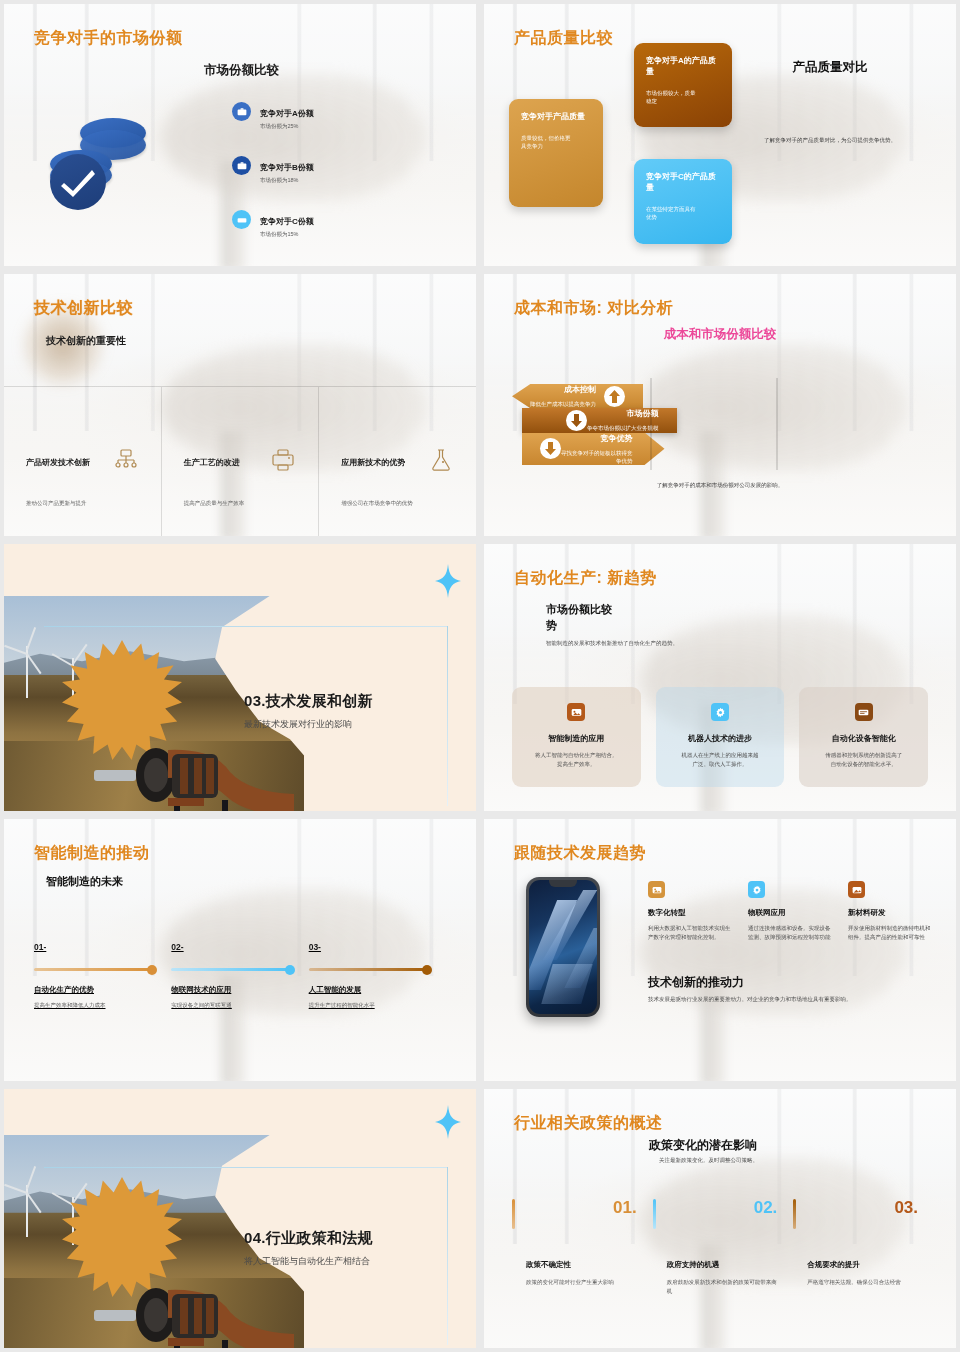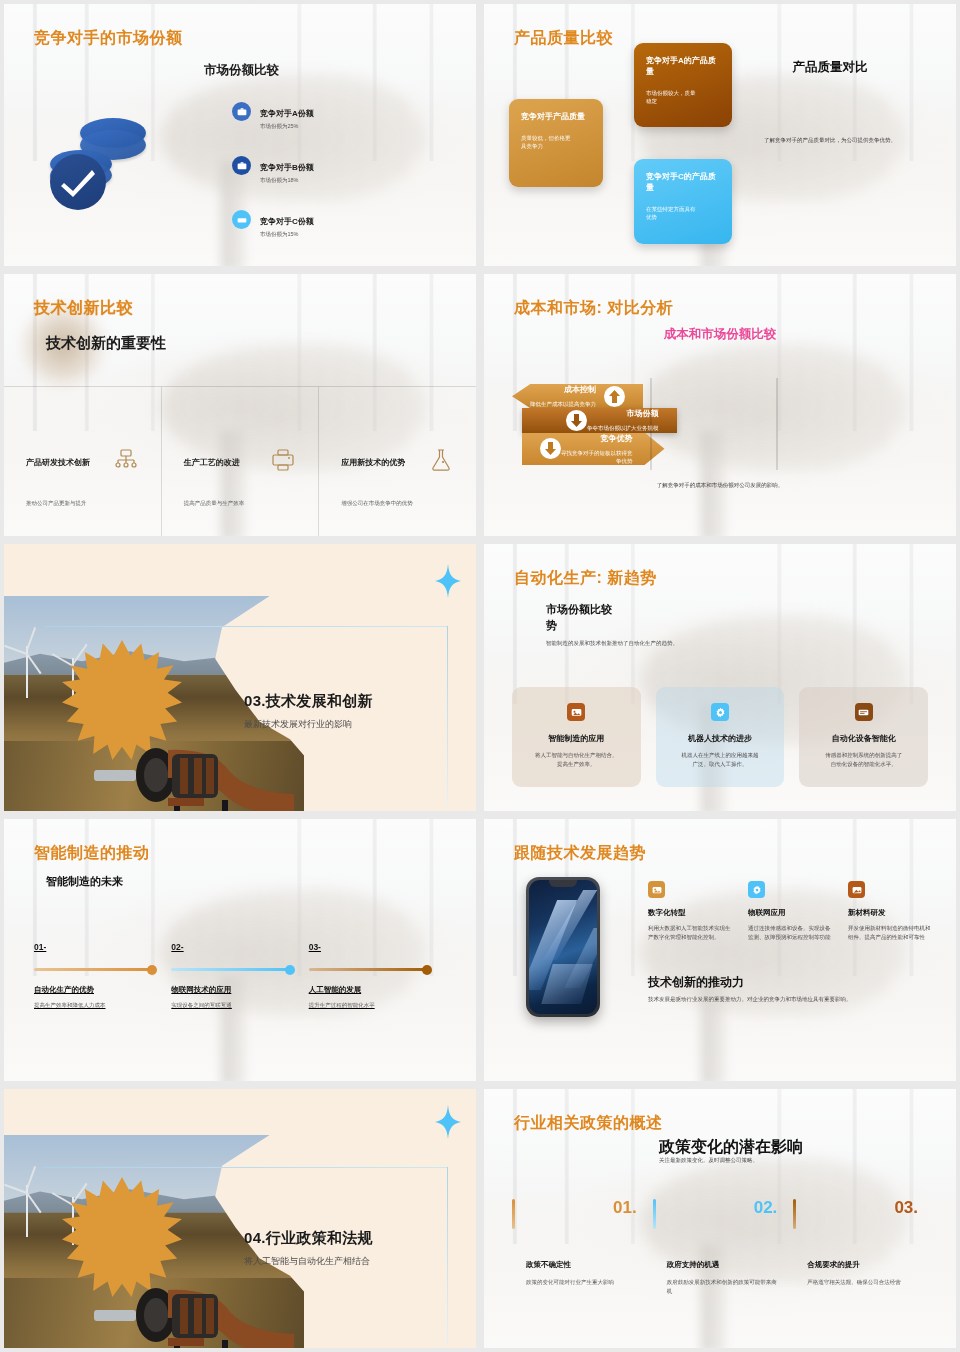--- a/index.html
+++ b/index.html
@@ -215,21 +215,21 @@
   .tr-row { position:absolute; left:164px; right:22px; top:62px; display:flex; gap:14px; z-index:6; }
   .tr-col { flex:1; }
   .tr-ic { width:17px; height:17px; border-radius:4px; margin-bottom:10px;
     display:flex; align-items:center; justify-content:center; }
   .tr-t { font-size:7.5px; font-weight:bold; color:#141414; }
   .tr-d { font-size:5.5px; color:#4e4e4e; margin-top:6px; line-height:1.65; }
   .tr-big { position:absolute; left:164px; top:155px; font-size:12px; font-weight:bold; color:#141414; z-index:6; }
   .tr-sub { position:absolute; left:164px; right:22px; top:177px; font-size:5.5px; color:#4a4a4a; z-index:6; }
 
   
-  .po-h { position:absolute; left:175px; top:48px; font-size:16px; font-weight:bold; color:#141414; z-index:6; }
+  .po-h { position:absolute; left:165px; top:48px; font-size:12px; font-weight:bold; color:#141414; z-index:6; }
   .po-p { position:absolute; left:175px; top:68px; font-size:5.5px; color:#4a4a4a; z-index:6; }
   .po-row { position:absolute; left:28px; right:28px; top:110px; display:flex; gap:6px; z-index:6; }
   .po-col { flex:1; position:relative; padding:0 10px 0 14px; }
   .po-bar { position:absolute; left:0; top:0; width:3px; height:30px; border-radius:2px; }
   .po-n { text-align:right; font-size:17px; font-weight:bold; line-height:1; }
   .po-t { font-size:7.5px; font-weight:bold; color:#141414; margin-top:44px; }
   .po-d { font-size:5.5px; color:#555; margin-top:8px; line-height:1.6; }
 </style>
 </head>
 <body>
@@ -301,21 +301,21 @@
         <div class="stand"></div>
       </div>
     <div class="sec-title">产品质量比较</div>
 
     <div class="pq-card" style="left:150px;top:39px;width:98px;height:84px;background:linear-gradient(160deg,#b8690b,#8a4205);">
       <div class="t">竞争对手A的产品质量</div>
       <div class="d" style="white-space:pre-line">市场份额较大，质量
 稳定</div>
     </div>
 
-    <div class="pq-card" style="left:25px;top:95px;width:94px;height:88px;background:linear-gradient(160deg,#dda44f,#c4862c);">
+    <div class="pq-card" style="left:25px;top:95px;width:94px;height:108px;background:linear-gradient(160deg,#dda44f,#c4862c);">
       <div class="t">竞争对手产品质量</div>
       <div class="d" style="white-space:pre-line">质量较低，但价格更
 具竞争力</div>
     </div>
 
     <div class="pq-card" style="left:150px;top:155px;width:98px;height:85px;background:linear-gradient(160deg,#62cbf8,#37b6ef);">
       <div class="t">竞争对手C的产品质量</div>
       <div class="d" style="white-space:pre-line">在某些特定方面具有
 优势</div>
     </div>
@@ -325,21 +325,21 @@
       <div class="p">了解竞争对手的产品质量对比，为公司提供竞争优势。</div>
     </div>
   </div>
 
   <div class="slide">
     <div class="bg">
         <div class="stand"></div>
       </div>
     <div class="blob"></div>
     <div class="sec-title blurshadow">技术创新比较</div>
-    <div class="head2" style="left:42px;top:60px;font-size:15px;">技术创新的重要性</div>
+    <div class="head2" style="left:42px;top:60px;font-size:10px;">技术创新的重要性</div>
     <div class="ti-divider"></div>
 
     <div class="ti-cols">
       <div class="ti-col">
         <div class="ti-head">
           <span class="t">产品研发技术创新</span>
           <span class="ic">
             <svg width="26" height="26" viewBox="0 0 26 26" fill="none" stroke="#b08a52" stroke-width="1.2">
               <rect x="8" y="3" width="10" height="6" rx="1"></rect>
                 <path d="M13 9v4M5 13h16M5 13v3M13 13v3M21 13v3"></path>

